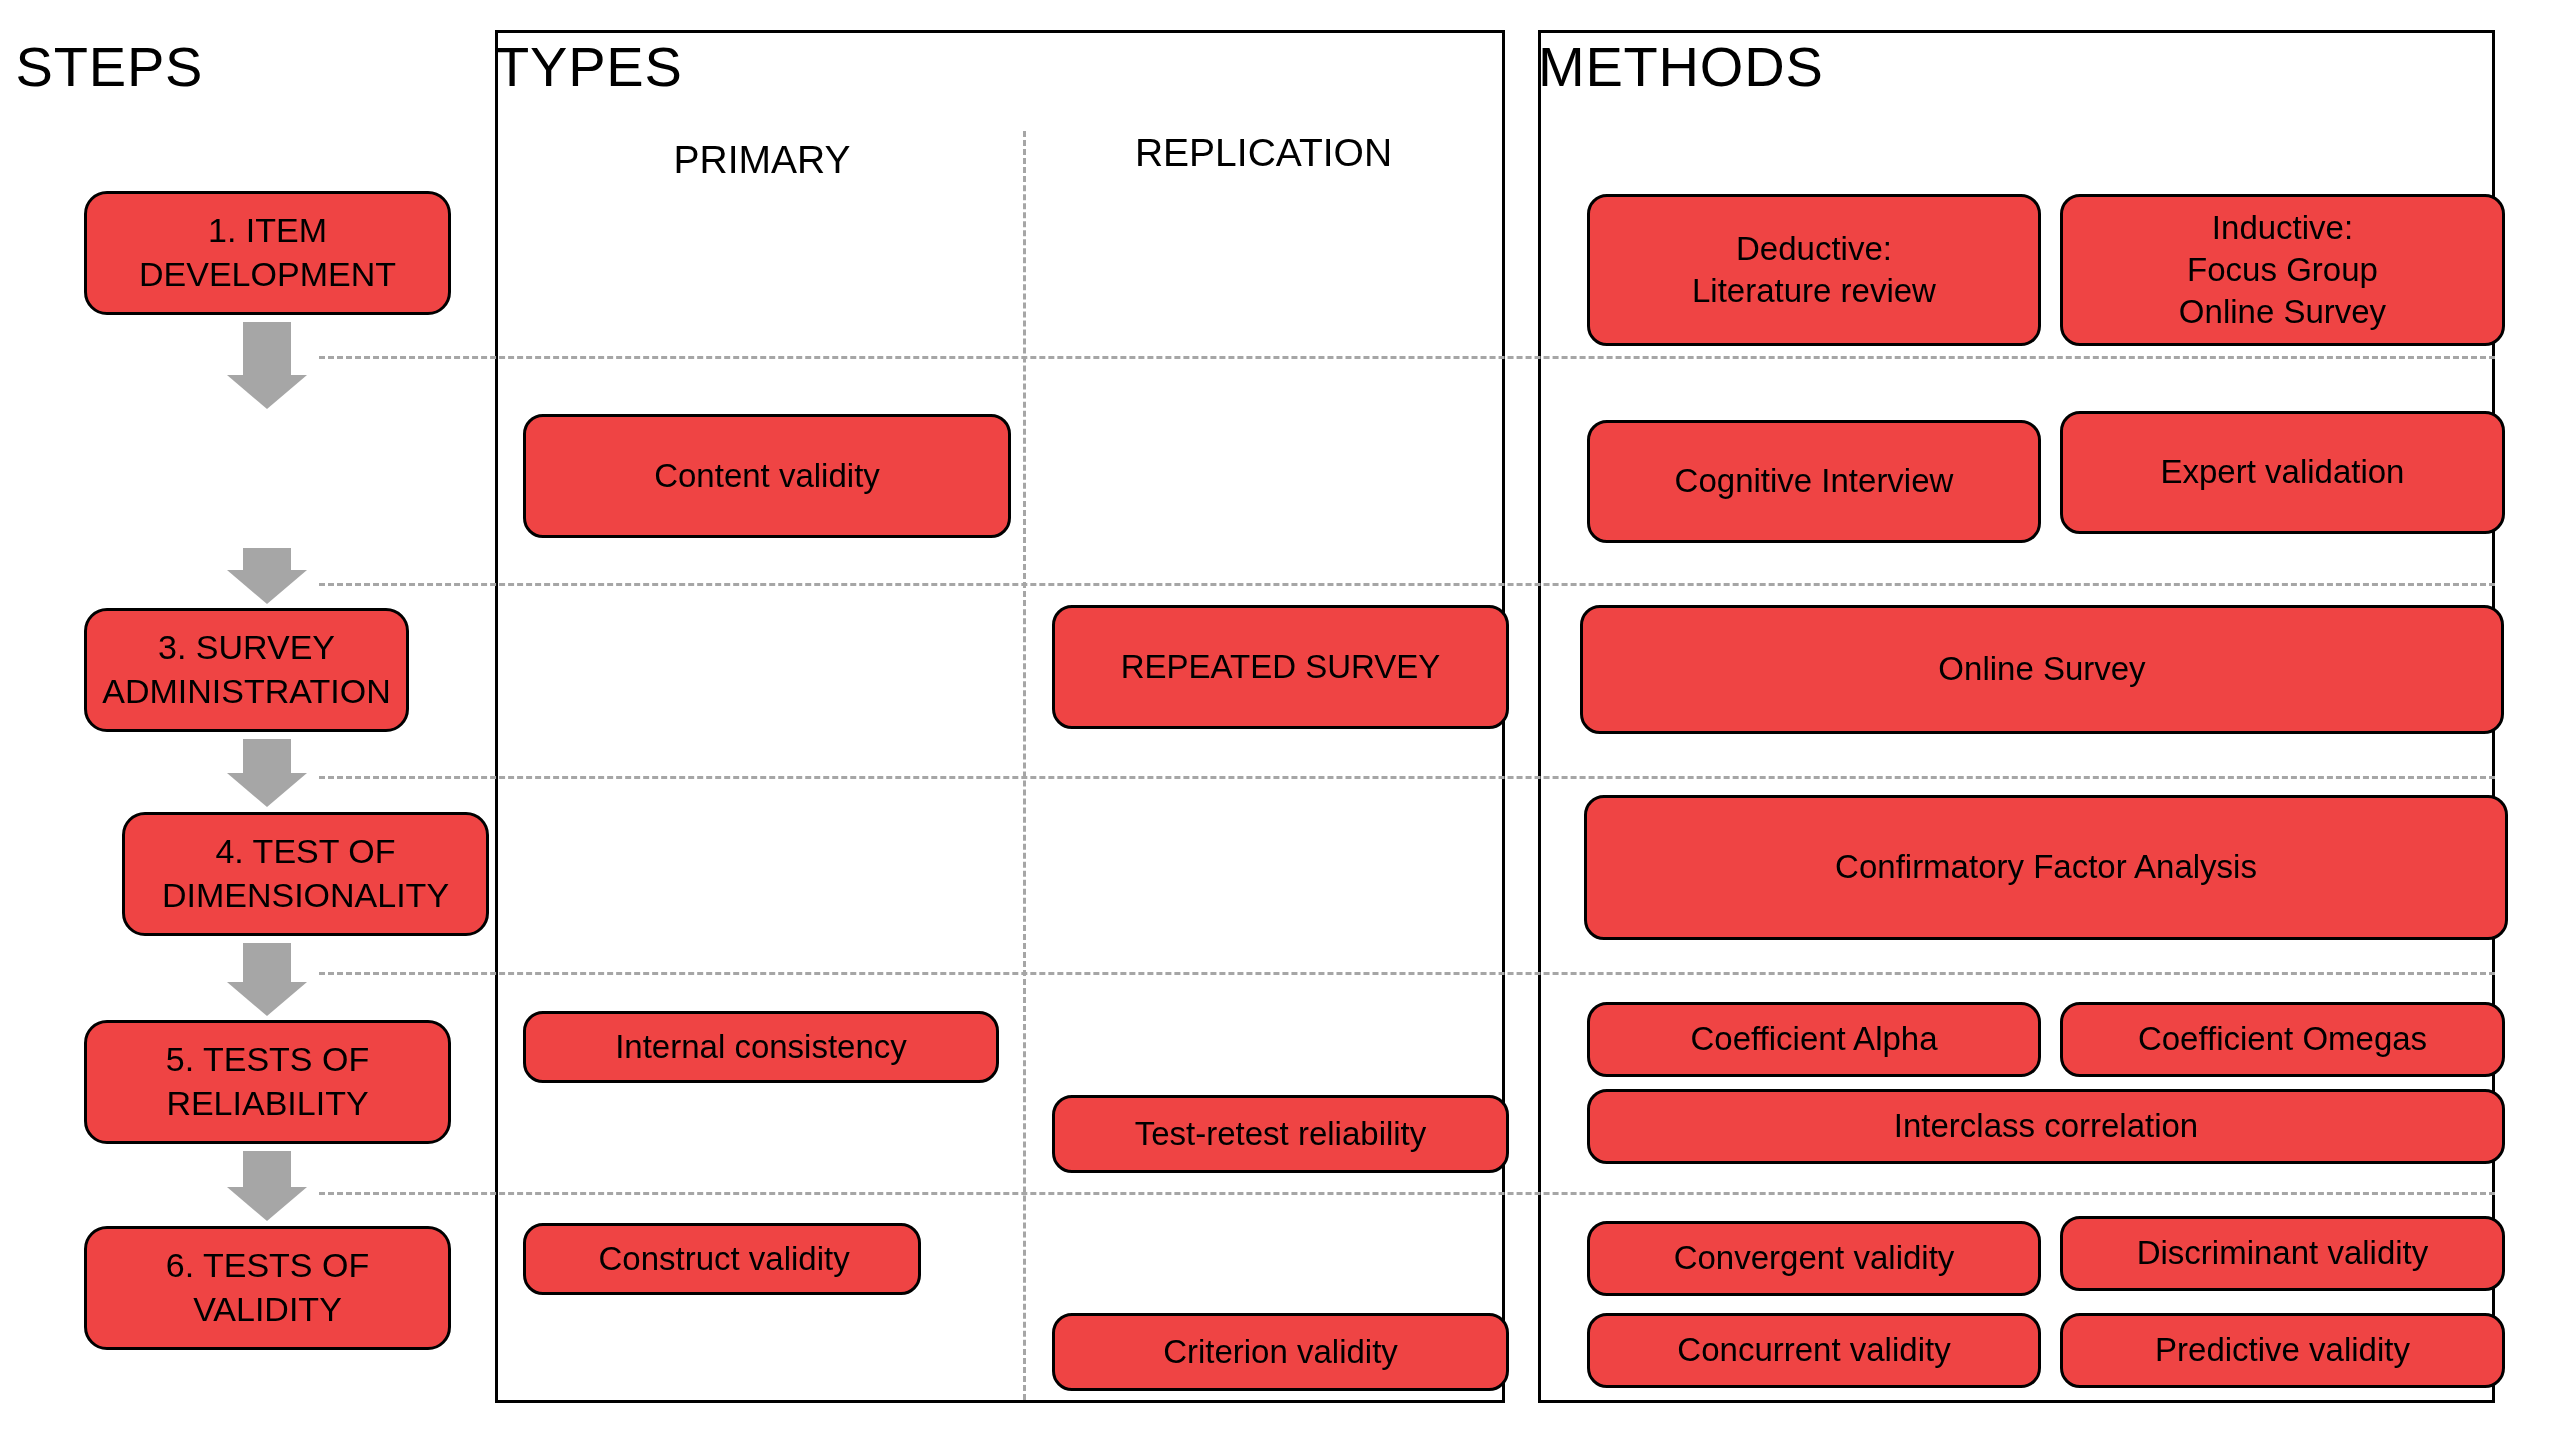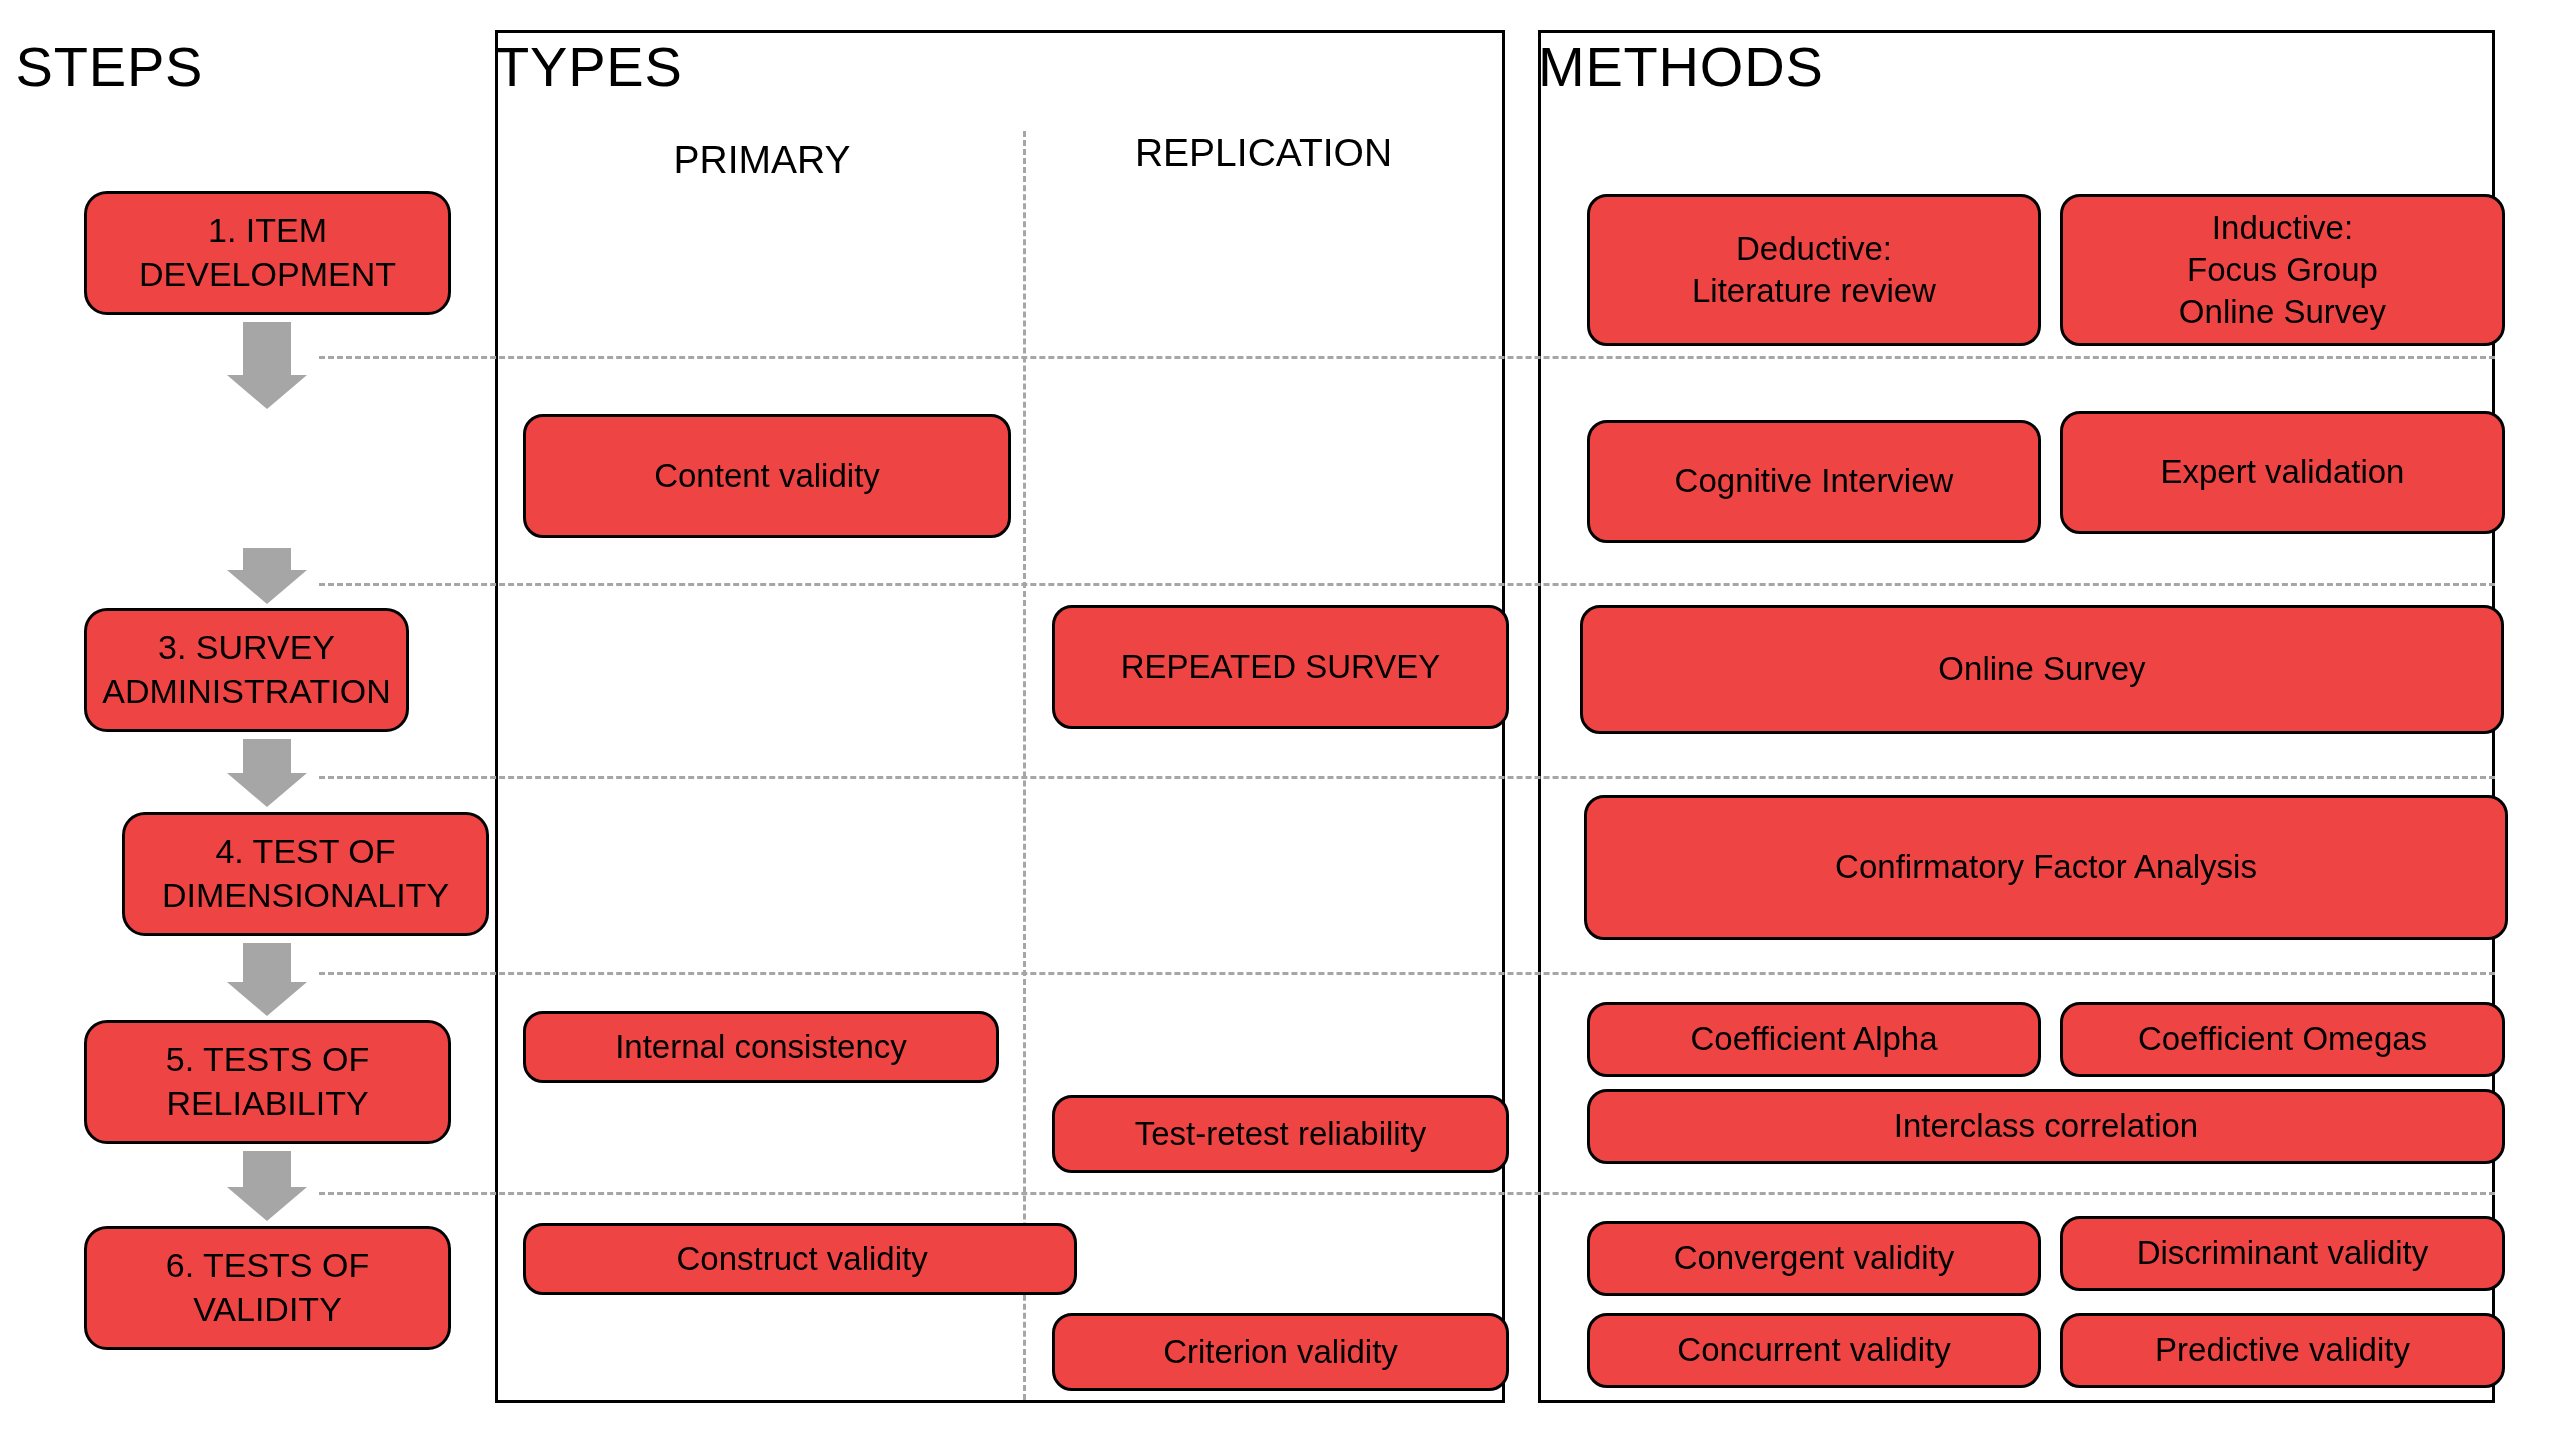--- a/index.html
+++ b/index.html
@@ -186,21 +186,21 @@
   </div>
 
   <div class="rbox" style="left:523px; top:414px; width:488px; height:124px;">
     <span>Content validity</span>
   </div>
 
   <div class="rbox" style="left:523px; top:1011px; width:476px; height:72px;">
     <span>Internal consistency</span>
   </div>
 
-  <div class="rbox" style="left:523px; top:1223px; width:554px; height:72px;padding-left:12px;">
+  <div class="rbox" style="left:523px; top:1223px; width:398px; height:72px;padding-left:12px;">
     <span>Construct validity</span>
   </div>
 
   <div class="rbox" style="left:1052px; top:605px; width:457px; height:124px;">
     <span>REPEATED SURVEY</span>
   </div>
 
   <div class="rbox" style="left:1052px; top:1095px; width:457px; height:78px;">
     <span>Test-retest reliability</span>
   </div>

